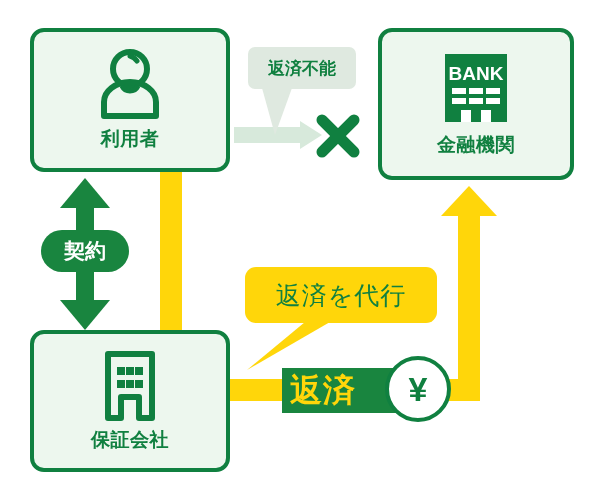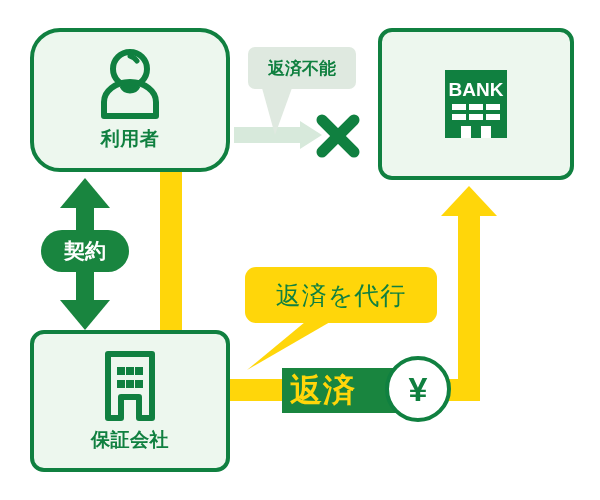--- a/index.html
+++ b/index.html
@@ -143,21 +143,21 @@
     <polygon points="247,370 305,322 330,322" fill="#ffd60a"></polygon>
 
     <polygon points="262,88 292,88 275,135" fill="#dfe9e0"></polygon>
 
     <g stroke="#108040" stroke-width="11" stroke-linecap="round">
       <line x1="322" y1="120" x2="354" y2="152"></line>
       <line x1="354" y1="120" x2="322" y2="152"></line>
     </g>
   </svg>
 
-  <div class="node-box" style="left:30px; top:28px; width:200px; height:144px;border-radius:30px;">
+  <div class="node-box" style="left:30px; top:28px; width:200px; height:144px;">
     <span class="icon-wrap">
       <svg width="66" height="72" viewBox="0 0 66 72">
         <circle cx="33" cy="21" r="17" fill="none" stroke="#108040" stroke-width="6"></circle>
         <path d="M33 8 a13 13 0 0 1 7 5" fill="none" stroke="#108040" stroke-width="5" stroke-linecap="round"></path>
         <path d="M7 68 L7 54 a26 20 0 0 1 52 0 L59 68 Z" fill="none" stroke="#108040" stroke-width="6" stroke-linejoin="round"></path>
         <path d="M25 38 a9 9 0 0 0 16 0" fill="none" stroke="#108040" stroke-width="5"></path>
       </svg>
     </span>
     <span class="node-label">利用者</span>
   </div>
@@ -170,20 +170,21 @@
         <rect x="11" y="38" width="14" height="6" fill="#ffffff"></rect>
         <rect x="28" y="38" width="14" height="6" fill="#ffffff"></rect>
         <rect x="45" y="38" width="14" height="6" fill="#ffffff"></rect>
         <rect x="11" y="48" width="14" height="6" fill="#ffffff"></rect>
         <rect x="28" y="48" width="14" height="6" fill="#ffffff"></rect>
         <rect x="45" y="48" width="14" height="6" fill="#ffffff"></rect>
         <rect x="20" y="60" width="10" height="12" fill="#ffffff"></rect>
         <rect x="40" y="60" width="10" height="12" fill="#ffffff"></rect>
       </svg>
     </span>
+    <span class="node-label">金融機関</span>
   </div>
 
   <div class="node-box" style="left:30px; top:330px; width:200px; height:142px;">
     <span class="icon-wrap">
       <svg width="62" height="72" viewBox="0 0 62 72">
         <path d="M9 69 L9 5 L53 5 L53 69 L40 69 L40 48 L22 48 L22 69 Z" fill="none" stroke="#108040" stroke-width="6" stroke-linejoin="round"></path>
         <rect x="18" y="18" width="8" height="8" fill="#108040"></rect>
         <rect x="27" y="18" width="8" height="8" fill="#108040"></rect>
         <rect x="36" y="18" width="8" height="8" fill="#108040"></rect>
         <rect x="18" y="31" width="8" height="8" fill="#108040"></rect>

